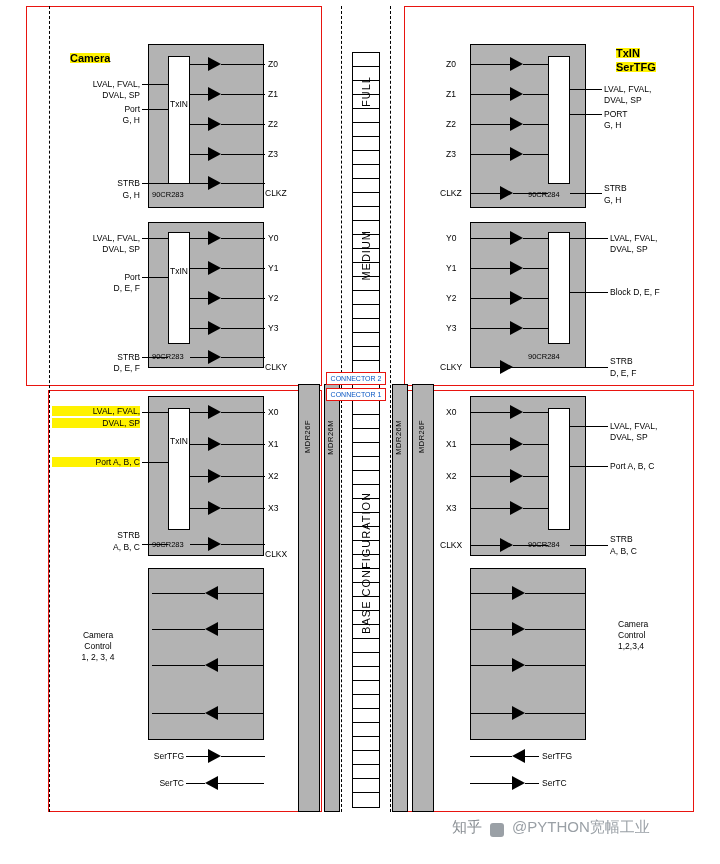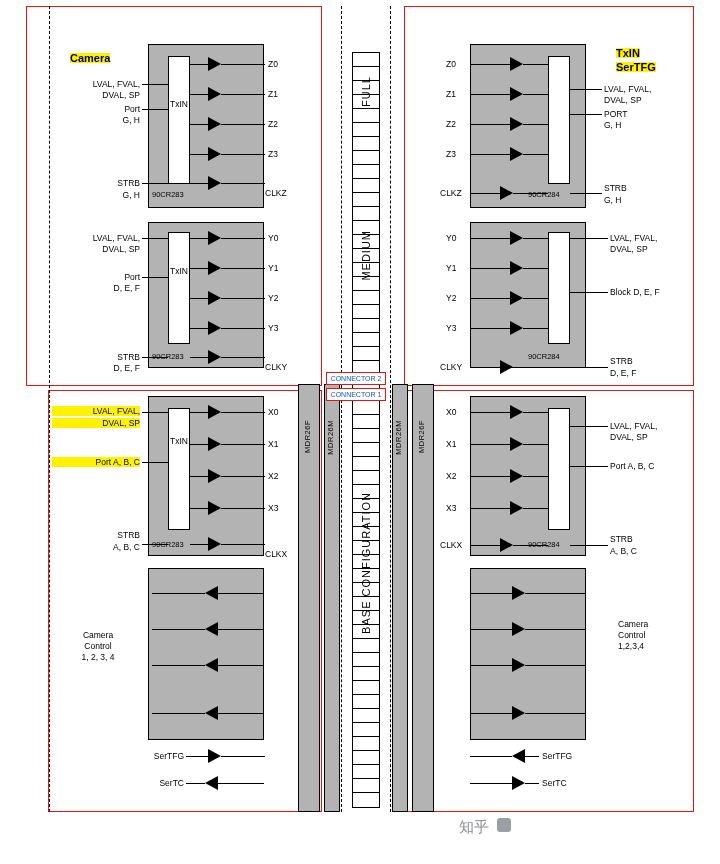--- a/index.html
+++ b/index.html
@@ -28,21 +28,21 @@
 
   .conn{position:absolute;border:1.4px solid #e8140f;background:#ffffff;box-sizing:border-box;
         font-size:7px;color:#0a58c4;display:flex;align-items:center;justify-content:center;}
 
   .chipname{position:absolute;font-size:7.5px;background:#b3b3b3;}
 
   .caption{position:absolute;left:0;width:720px;text-align:center;font-family:"Liberation Serif",serif;}
   .caption b{font-size:13px;}
   .caption span{font-size:13px;}
 
-  .wm{position:absolute;font-size:15px;color:#9aa0a6;display:flex;align-items:flex-start;gap:8px;margin-left:7px;}
+  .wm{position:absolute;font-size:15px;color:#9aa0a6;display:flex;align-items:flex-end;gap:8px;}
   .wm .zh{font-size:15px;color:#8a8f94;}
   .wm .logo{display:inline-block;width:14px;height:14px;border-radius:3px;background:#9aa0a6;}
 </style>
 </head>
 <body>
 
 <div id="root">
 
   <div class="redbox" style="left:26px;top:6px;width:296px;height:380px;"></div>
   <div class="redbox" style="left:404px;top:6px;width:290px;height:380px;"></div>
@@ -432,16 +432,17 @@
   <div class="lbl" style="left:542px;top:751px;">SerTFG</div>
 
   <div class="tri tri-r" style="left:512px;top:776px;"></div>
   <div class="line hline" style="left:470px;top:783px;width:42px;"></div>
   <div class="line hline" style="left:525px;top:783px;width:14px;"></div>
   <div class="lbl" style="left:542px;top:778px;">SerTC</div>
 
   <div class="wm" style="left:452px;top:818px;">
     <span class="zh">知乎</span>
     <span class="logo"></span>
+    <span>@PYTHON宽幅工业</span>
   </div>
 
 
 </div>
 
 </body></html>

